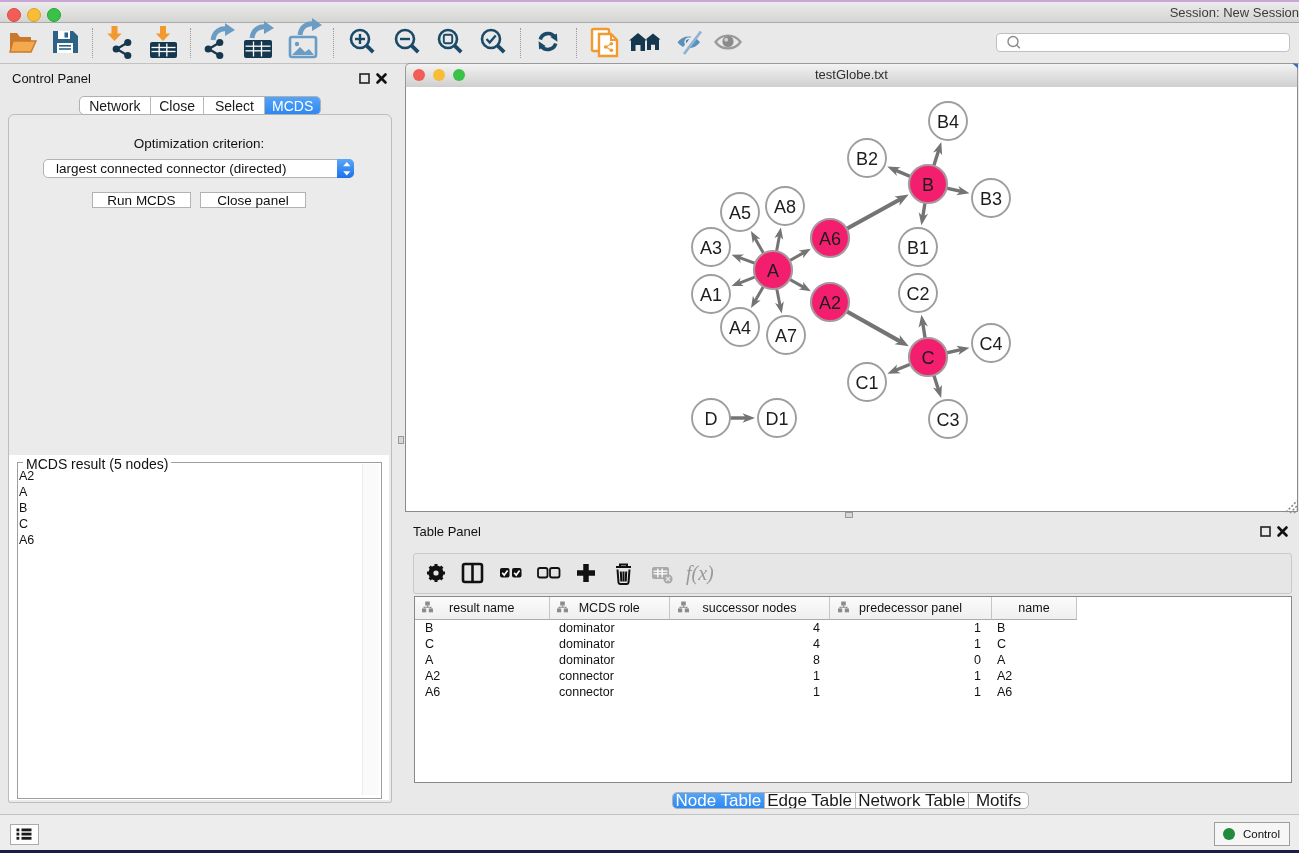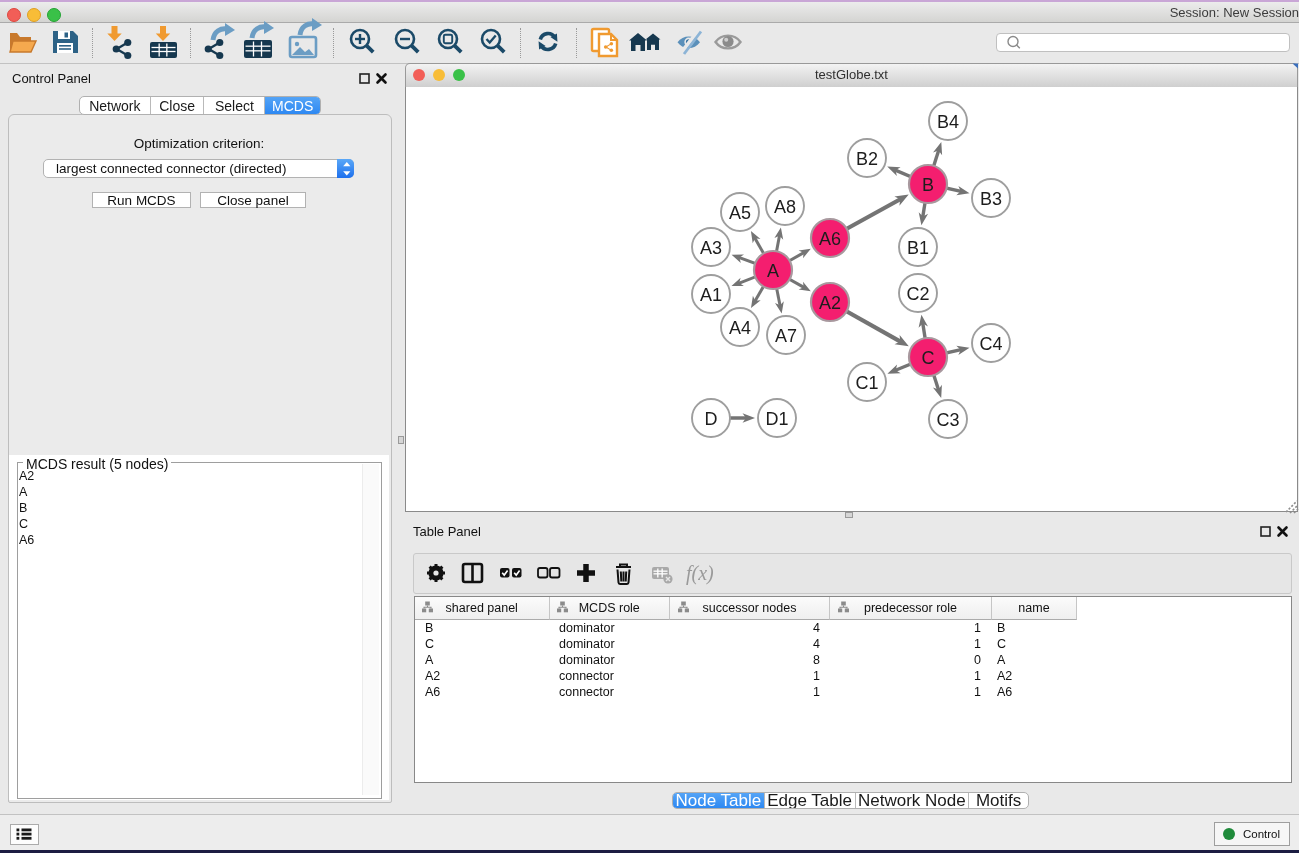--- a/index.html
+++ b/index.html
@@ -198,30 +198,30 @@
 <text x="304" y="329.5" font-family="Liberation Sans, sans-serif" font-size="18" fill="#1d1d1d" text-anchor="middle" dominant-baseline="central">D</text>
 <text x="370" y="329.5" font-family="Liberation Sans, sans-serif" font-size="18" fill="#1d1d1d" text-anchor="middle" dominant-baseline="central">D1</text>
 </svg>
     </div>
 </div>
 
 <div class="abs" id="tpTitle">Table Panel</div>
 <div class="abs" id="tpBar"><span id="tpicons"></span></div>
 <div class="abs" id="tbl">
     <div class="abs th" style="left:0px;width:133.5px">
-      <span class="lbl">shared panel</span>
+      <span class="lbl">result name</span>
     </div>
     <div class="abs th" style="left:134.5px;width:119.5px">
       <span class="lbl">MCDS role</span>
     </div>
     <div class="abs th" style="left:255px;width:159px">
       <span class="lbl">successor nodes</span>
     </div>
     <div class="abs th" style="left:415px;width:161px">
-      <span class="lbl">predecessor role</span>
+      <span class="lbl">predecessor panel</span>
     </div>
     <div class="abs th" style="left:577px;width:84px">
       <span class="lbl">name</span>
     </div>
     <div class="td" style="left:10px;top:24px">B</div>
     <div class="td" style="left:144px;top:24px">dominator</div>
     <div class="td" style="left:255px;top:24px;width:150px;text-align:right">4</div>
     <div class="td" style="left:415px;top:24px;width:151px;text-align:right">1</div>
     <div class="td" style="left:582px;top:24px">B</div>
     <div class="td" style="left:10px;top:40px">C</div>
@@ -241,21 +241,21 @@
     <div class="td" style="left:582px;top:72px">A2</div>
     <div class="td" style="left:10px;top:88px">A6</div>
     <div class="td" style="left:144px;top:88px">connector</div>
     <div class="td" style="left:255px;top:88px;width:150px;text-align:right">1</div>
     <div class="td" style="left:415px;top:88px;width:151px;text-align:right">1</div>
     <div class="td" style="left:582px;top:88px">A6</div>
   </div>
 <div class="abs segw" id="tblTabs">
   <div class="seg sel" style="width:91px">Node Table</div>
   <div class="seg" style="width:90px">Edge Table</div>
-  <div class="seg" style="width:113px">Network Node</div>
+  <div class="seg" style="width:113px">Network Table</div>
   <div class="seg" style="width:59px">Motifs</div>
 </div>
 
 <div class="abs" id="statusbar"></div>
 <div class="abs" id="listBtn"></div>
 <div class="abs" id="memBtn">
     <span style="width:12px;height:12px;border-radius:50%;background:#1f8b3b;margin-left:8px;"></span>
     <span style="margin-left:8px;">Control</span>
   </div>
 <div class="abs" id="deskBot"></div>

